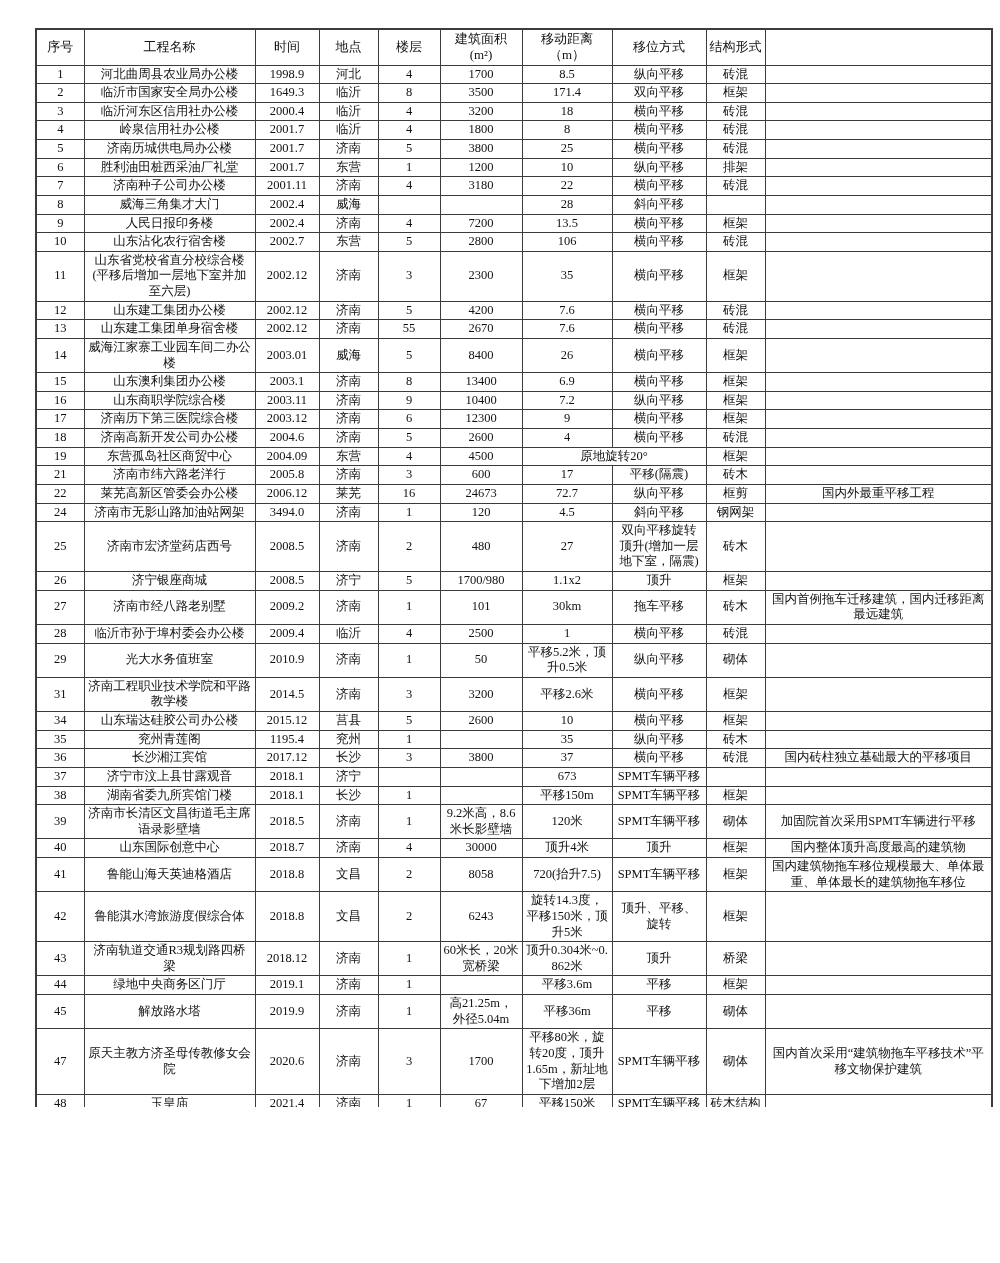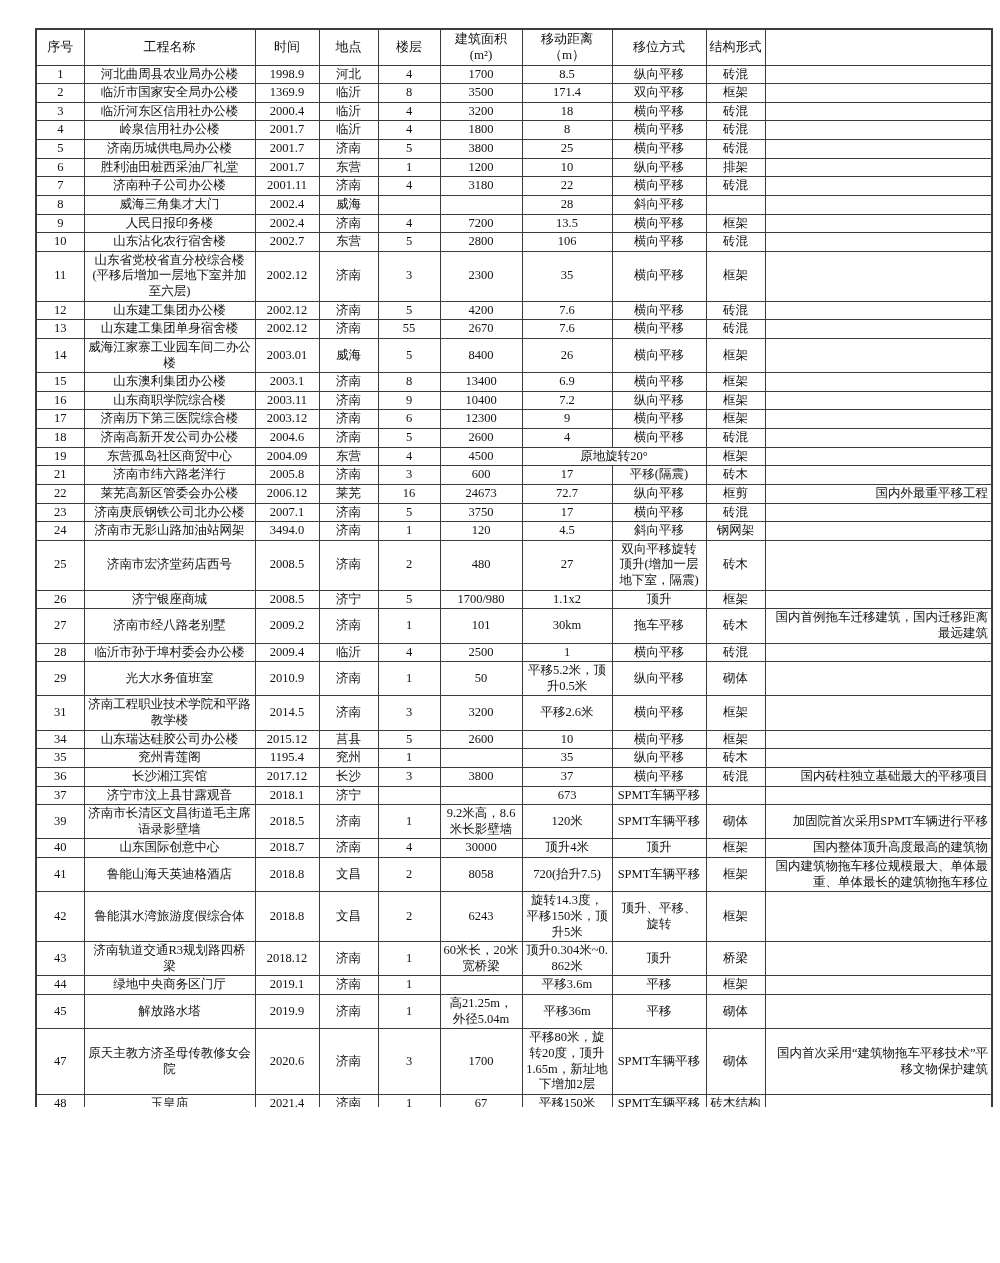--- a/index.html
+++ b/index.html
@@ -25,21 +25,21 @@
     padding:1px 3px;
     word-break:break-all;
   }
   th{
     font-weight:normal;
     height:32px;
     font-size:13px;
     white-space:pre-line;
   }
   td{height:15px;}
-  td.note{text-align:right;}
+  td.note{text-align:center;}
 </style>
 </head>
 <body>
 
 <div class="page">
   <table class="reloc">
     <colgroup>
       <col style="width:48px">
       <col style="width:171px">
       <col style="width:64px">
@@ -75,21 +75,21 @@
           <td>4</td>
           <td>1700</td>
           <td>8.5</td>
           <td>纵向平移</td>
           <td>砖混</td>
           <td class="note"></td>
         </tr>
         <tr>
           <td>2</td>
           <td>临沂市国家安全局办公楼</td>
-          <td>1369.9</td>
+          <td>1649.3</td>
           <td>临沂</td>
           <td>8</td>
           <td>3500</td>
           <td>171.4</td>
           <td>双向平移</td>
           <td>框架</td>
           <td class="note"></td>
         </tr>
         <tr>
           <td>3</td>
@@ -312,32 +312,20 @@
           <td>2006.12</td>
           <td>莱芜</td>
           <td>16</td>
           <td>24673</td>
           <td>72.7</td>
           <td>纵向平移</td>
           <td>框剪</td>
           <td class="note">国内外最重平移工程</td>
         </tr>
         <tr>
-          <td>23</td>
-          <td>济南庚辰钢铁公司北办公楼</td>
-          <td>2007.1</td>
-          <td>济南</td>
-          <td>5</td>
-          <td>3750</td>
-          <td>17</td>
-          <td>横向平移</td>
-          <td>砖混</td>
-          <td class="note"></td>
-        </tr>
-        <tr>
           <td>24</td>
           <td>济南市无影山路加油站网架</td>
           <td>3494.0</td>
           <td>济南</td>
           <td>1</td>
           <td>120</td>
           <td>4.5</td>
           <td>斜向平移</td>
           <td>钢网架</td>
           <td class="note"></td>
@@ -453,20 +441,32 @@
         <tr>
           <td>37</td>
           <td>济宁市汶上县甘露观音</td>
           <td>2018.1</td>
           <td>济宁</td>
           <td></td>
           <td></td>
           <td>673</td>
           <td>SPMT车辆平移</td>
           <td></td>
+          <td class="note"></td>
+        </tr>
+        <tr>
+          <td>38</td>
+          <td>湖南省委九所宾馆门楼</td>
+          <td>2018.1</td>
+          <td>长沙</td>
+          <td>1</td>
+          <td></td>
+          <td>平移150m</td>
+          <td>SPMT车辆平移</td>
+          <td>框架</td>
           <td class="note"></td>
         </tr>
         <tr>
           <td>39</td>
           <td>济南市长清区文昌街道毛主席语录影壁墙</td>
           <td>2018.5</td>
           <td>济南</td>
           <td>1</td>
           <td>9.2米高，8.6米长影壁墙</td>
           <td>120米</td>

